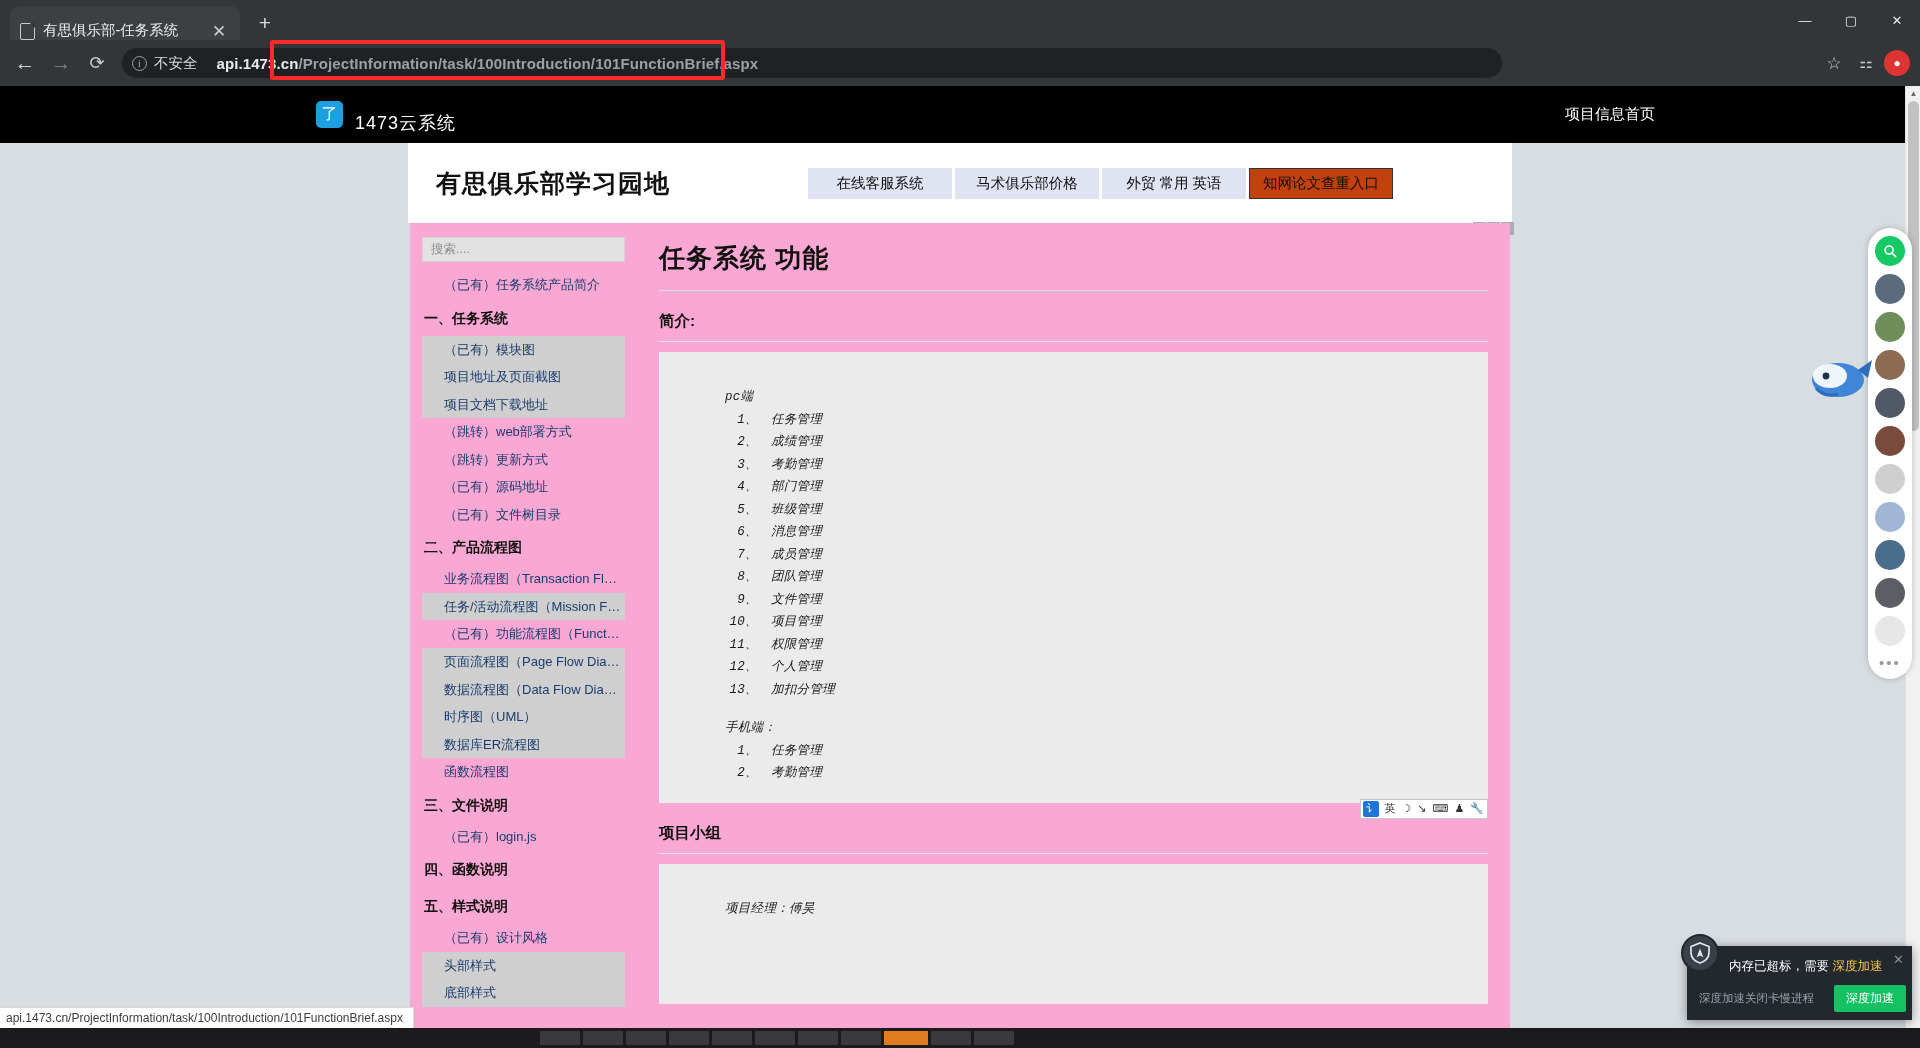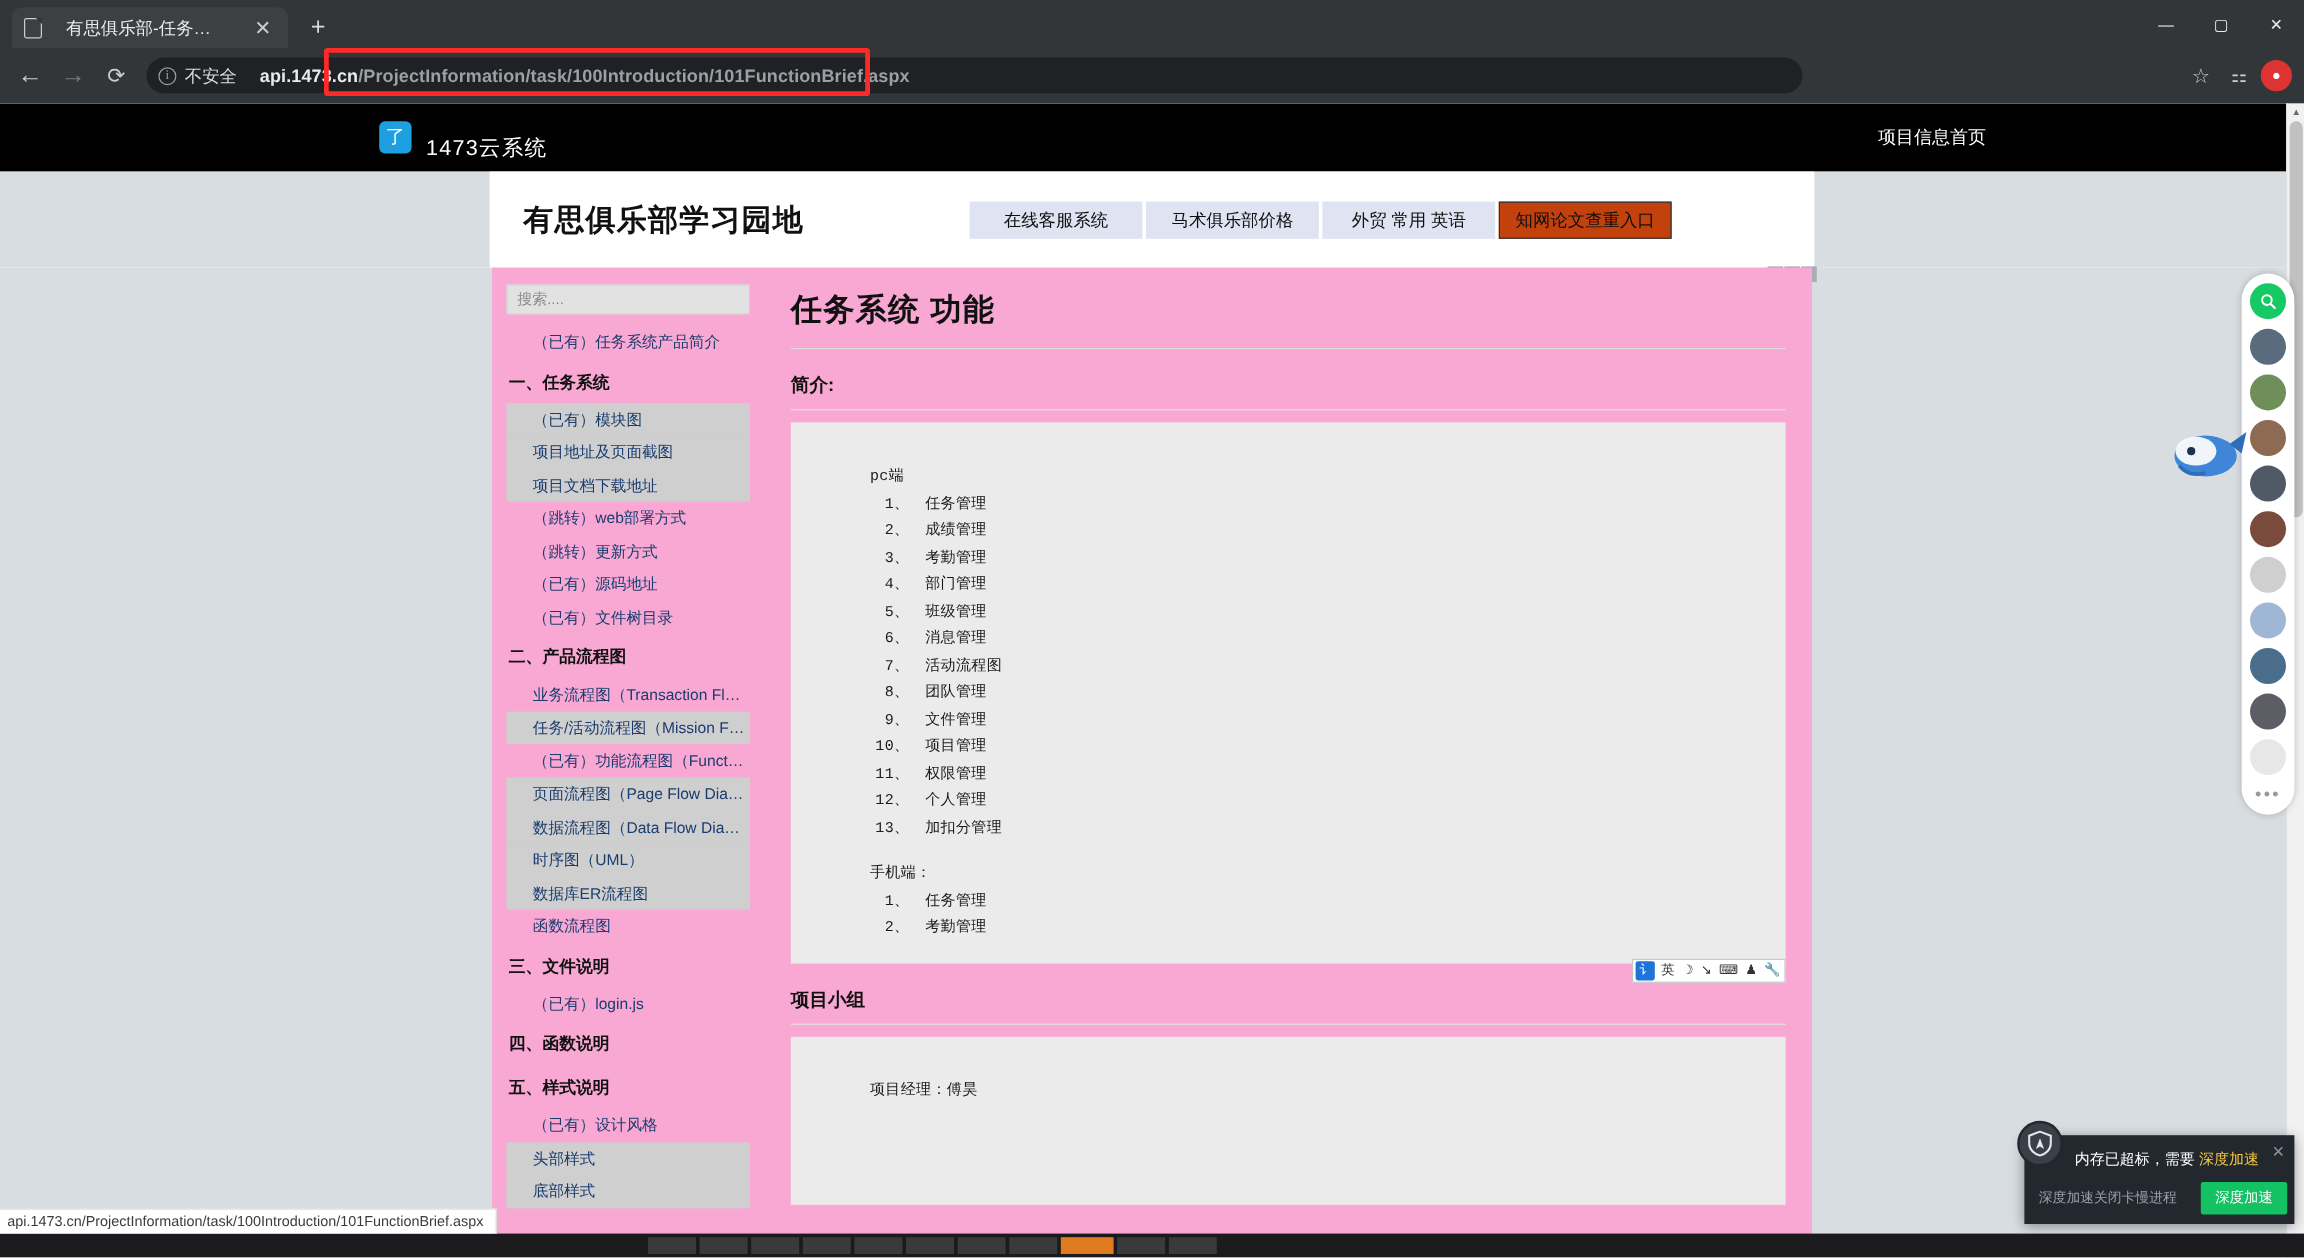--- a/index.html
+++ b/index.html
@@ -14,21 +14,21 @@
   .browser { width: 1920px; height: 1048px; position: relative; background:#fff; }
 
   .tabstrip {
     height: 40px; background: #323639;
     display: flex; align-items: flex-end; padding-left: 10px;
     position: relative;
   }
   .tab {
     height: 34px; width: 230px; background: #3c4043;
     border-radius: 9px 9px 0 0;
-    display: flex; align-items: center; gap: 20px;
+    display: flex; align-items: flex-end; gap: 8px;
     padding: 0 10px; color: #e8eaed; font-size: 14px;
   }
   .tab-favicon {
     width: 15px; height: 17px; flex: 0 0 15px;
     border: 1.6px solid #c9ccd0; border-radius: 2px;
     position: relative; background: transparent;
   }
   .tab-favicon::after{
     content:""; position:absolute; top:-1px; right:-1px;
     border-left:5px solid transparent; border-top:5px solid #323639;
@@ -190,21 +190,21 @@
   }
   .sect-title {
     font-size: 15.5px; font-weight: 700; color: #111;
     margin: 20px 0 10px 0; padding-bottom: 9px;
     border-bottom: 1px solid #e2e2e2;
   }
   .grey-panel {
     background: #ebebeb; padding: 34px 0 18px 0;
     position: relative; min-height: 140px;
   }
-  .glist { padding-left: 66px; }
+  .glist { padding-left: 66px; font-style: italic; }
   .gtext {
     font-family: "Liberation Mono", monospace;
     font-size: 12.5px; color: #1a1a1a; line-height: 1;
     padding: 5px 0 5px 0; letter-spacing: .3px;
   }
   .gtext .num { display: inline-block; width: 26px; }
   .gtext .idx { display: inline-block; width: 20px; text-align: right;}
   .spacer { height: 16px; }
 
   .ime-bar {
@@ -407,21 +407,21 @@
 
           <div class="grey-panel">
             <div class="glist">
               <div class="gtext">pc端</div>
               <div class="gtext"><span class="idx">1</span><span class="num">、</span><span>任务管理</span></div>
               <div class="gtext"><span class="idx">2</span><span class="num">、</span><span>成绩管理</span></div>
               <div class="gtext"><span class="idx">3</span><span class="num">、</span><span>考勤管理</span></div>
               <div class="gtext"><span class="idx">4</span><span class="num">、</span><span>部门管理</span></div>
               <div class="gtext"><span class="idx">5</span><span class="num">、</span><span>班级管理</span></div>
               <div class="gtext"><span class="idx">6</span><span class="num">、</span><span>消息管理</span></div>
-              <div class="gtext"><span class="idx">7</span><span class="num">、</span><span>活动流程图</span></div>
+              <div class="gtext"><span class="idx">7</span><span class="num">、</span><span>成员管理</span></div>
               <div class="gtext"><span class="idx">8</span><span class="num">、</span><span>团队管理</span></div>
               <div class="gtext"><span class="idx">9</span><span class="num">、</span><span>文件管理</span></div>
               <div class="gtext"><span class="idx">10</span><span class="num">、</span><span>项目管理</span></div>
               <div class="gtext"><span class="idx">11</span><span class="num">、</span><span>权限管理</span></div>
               <div class="gtext"><span class="idx">12</span><span class="num">、</span><span>个人管理</span></div>
               <div class="gtext"><span class="idx">13</span><span class="num">、</span><span>加扣分管理</span></div>
 
               <div class="spacer"></div>
 
               <div class="gtext">手机端：</div>

